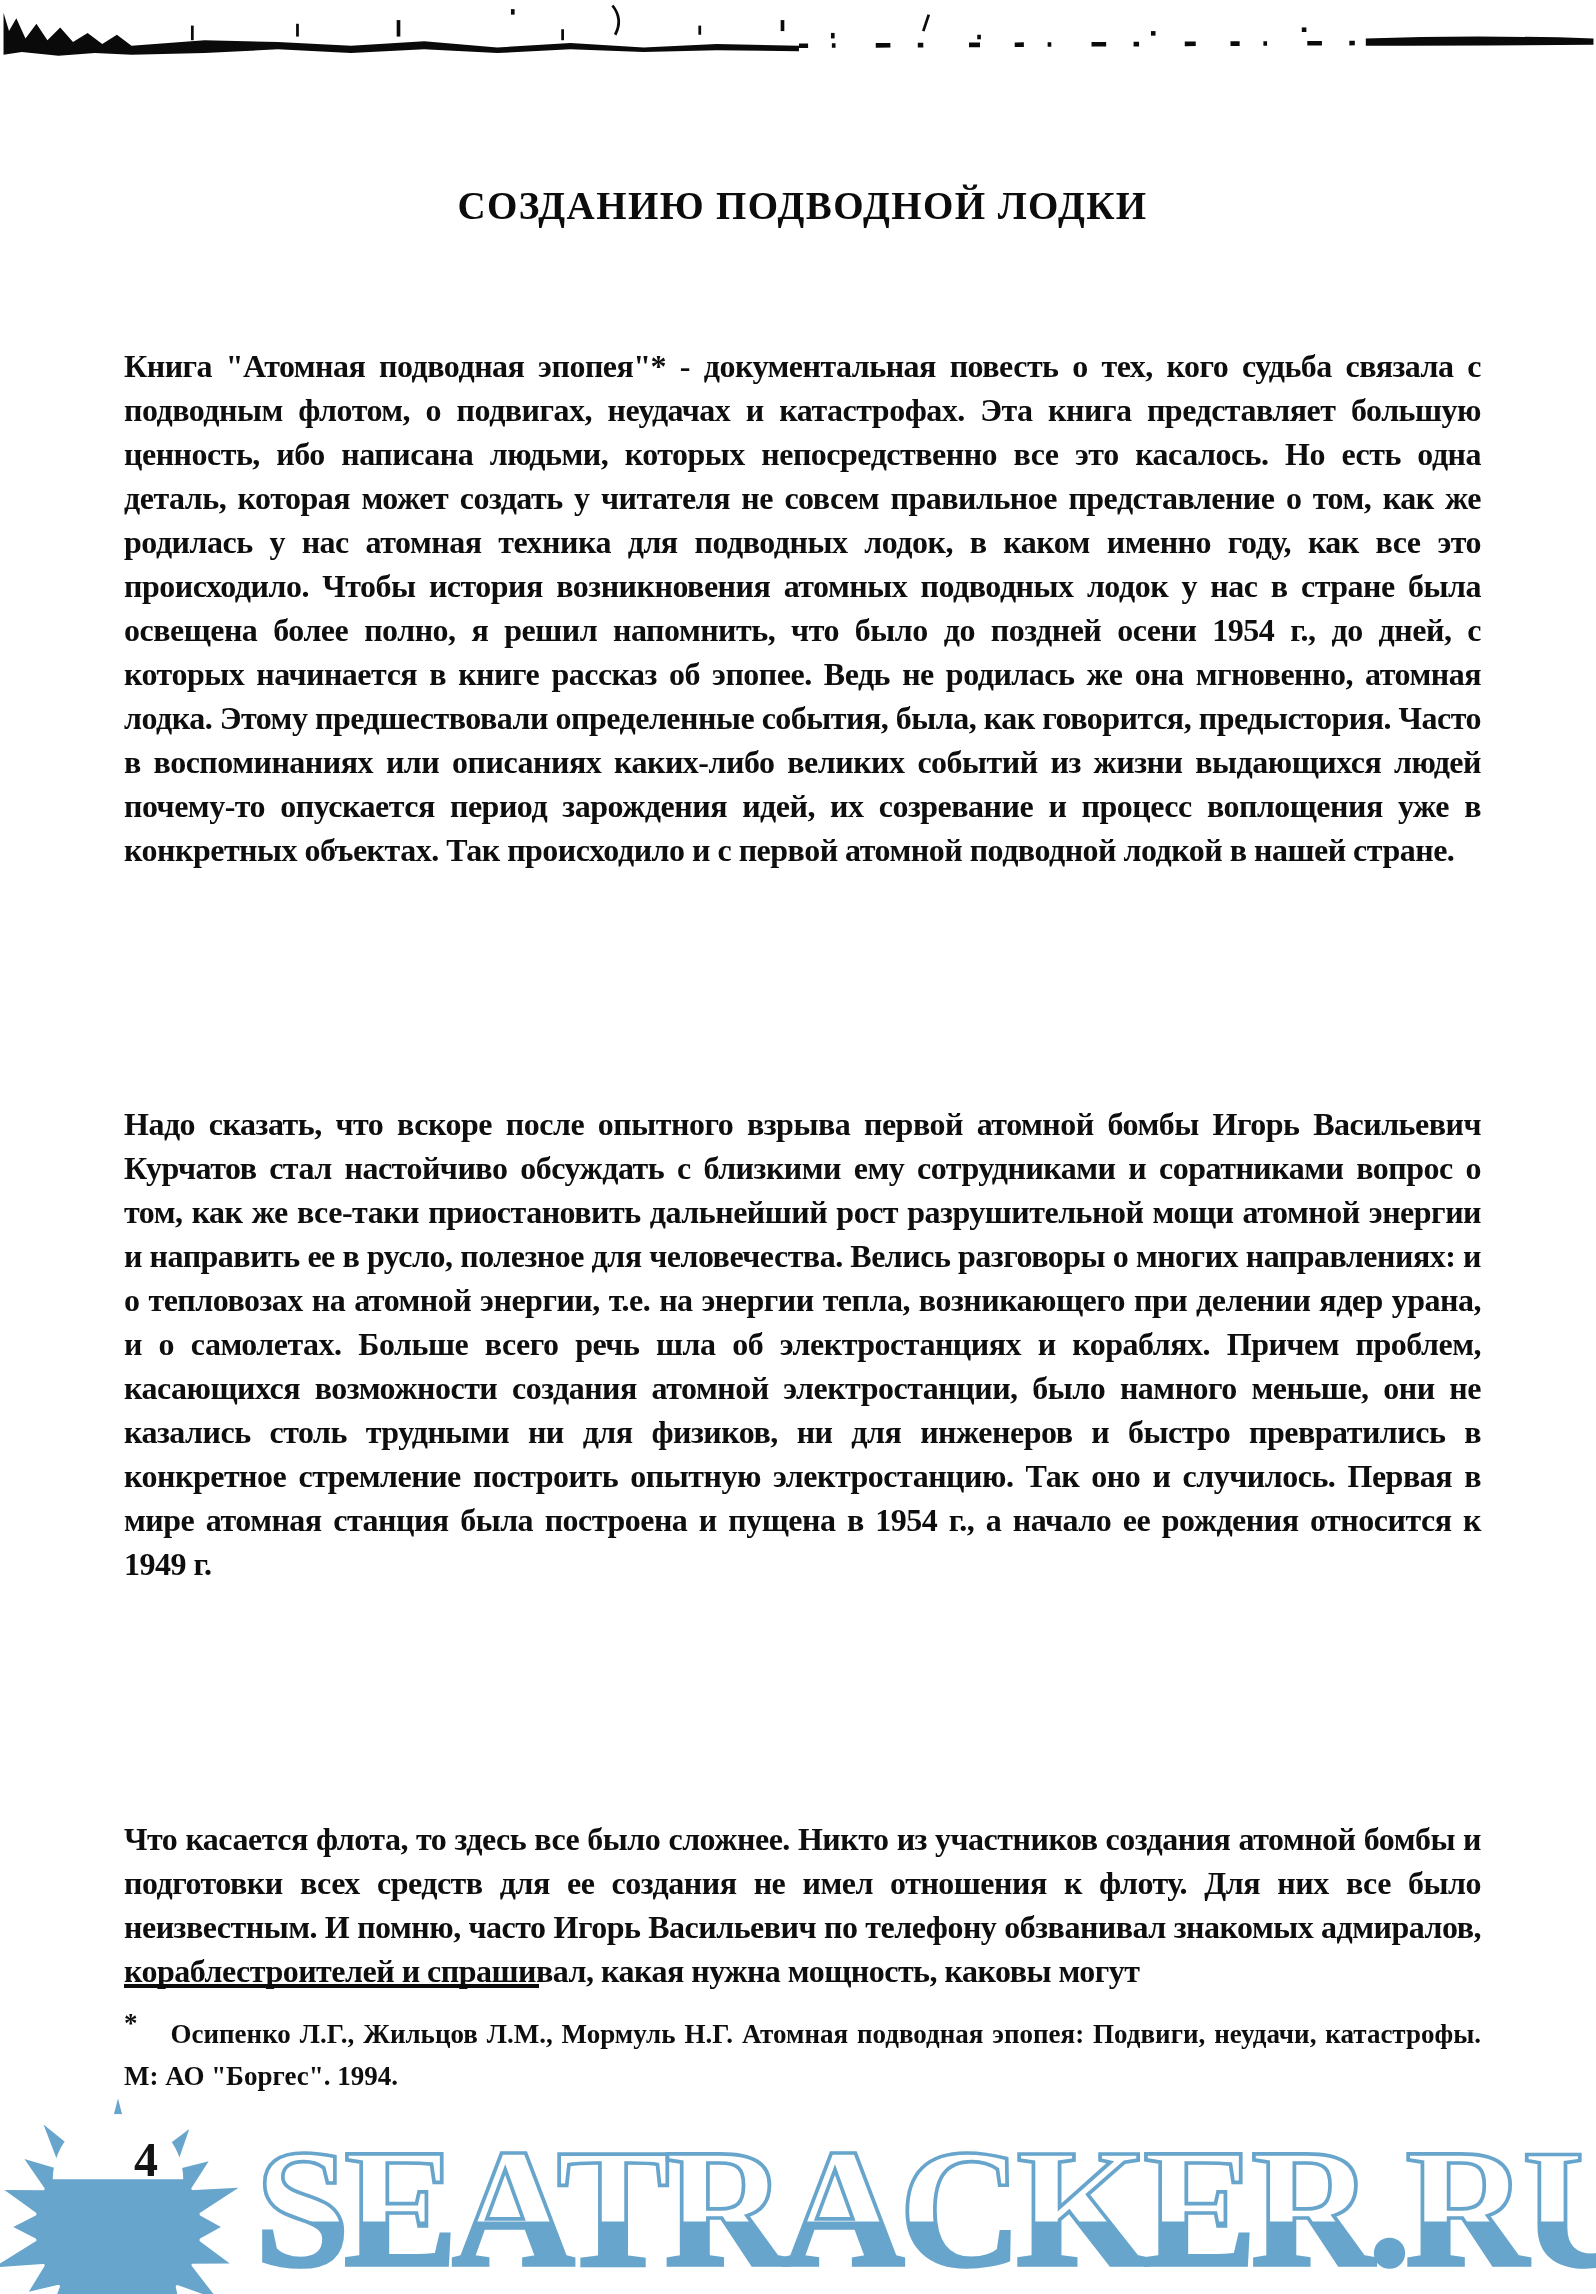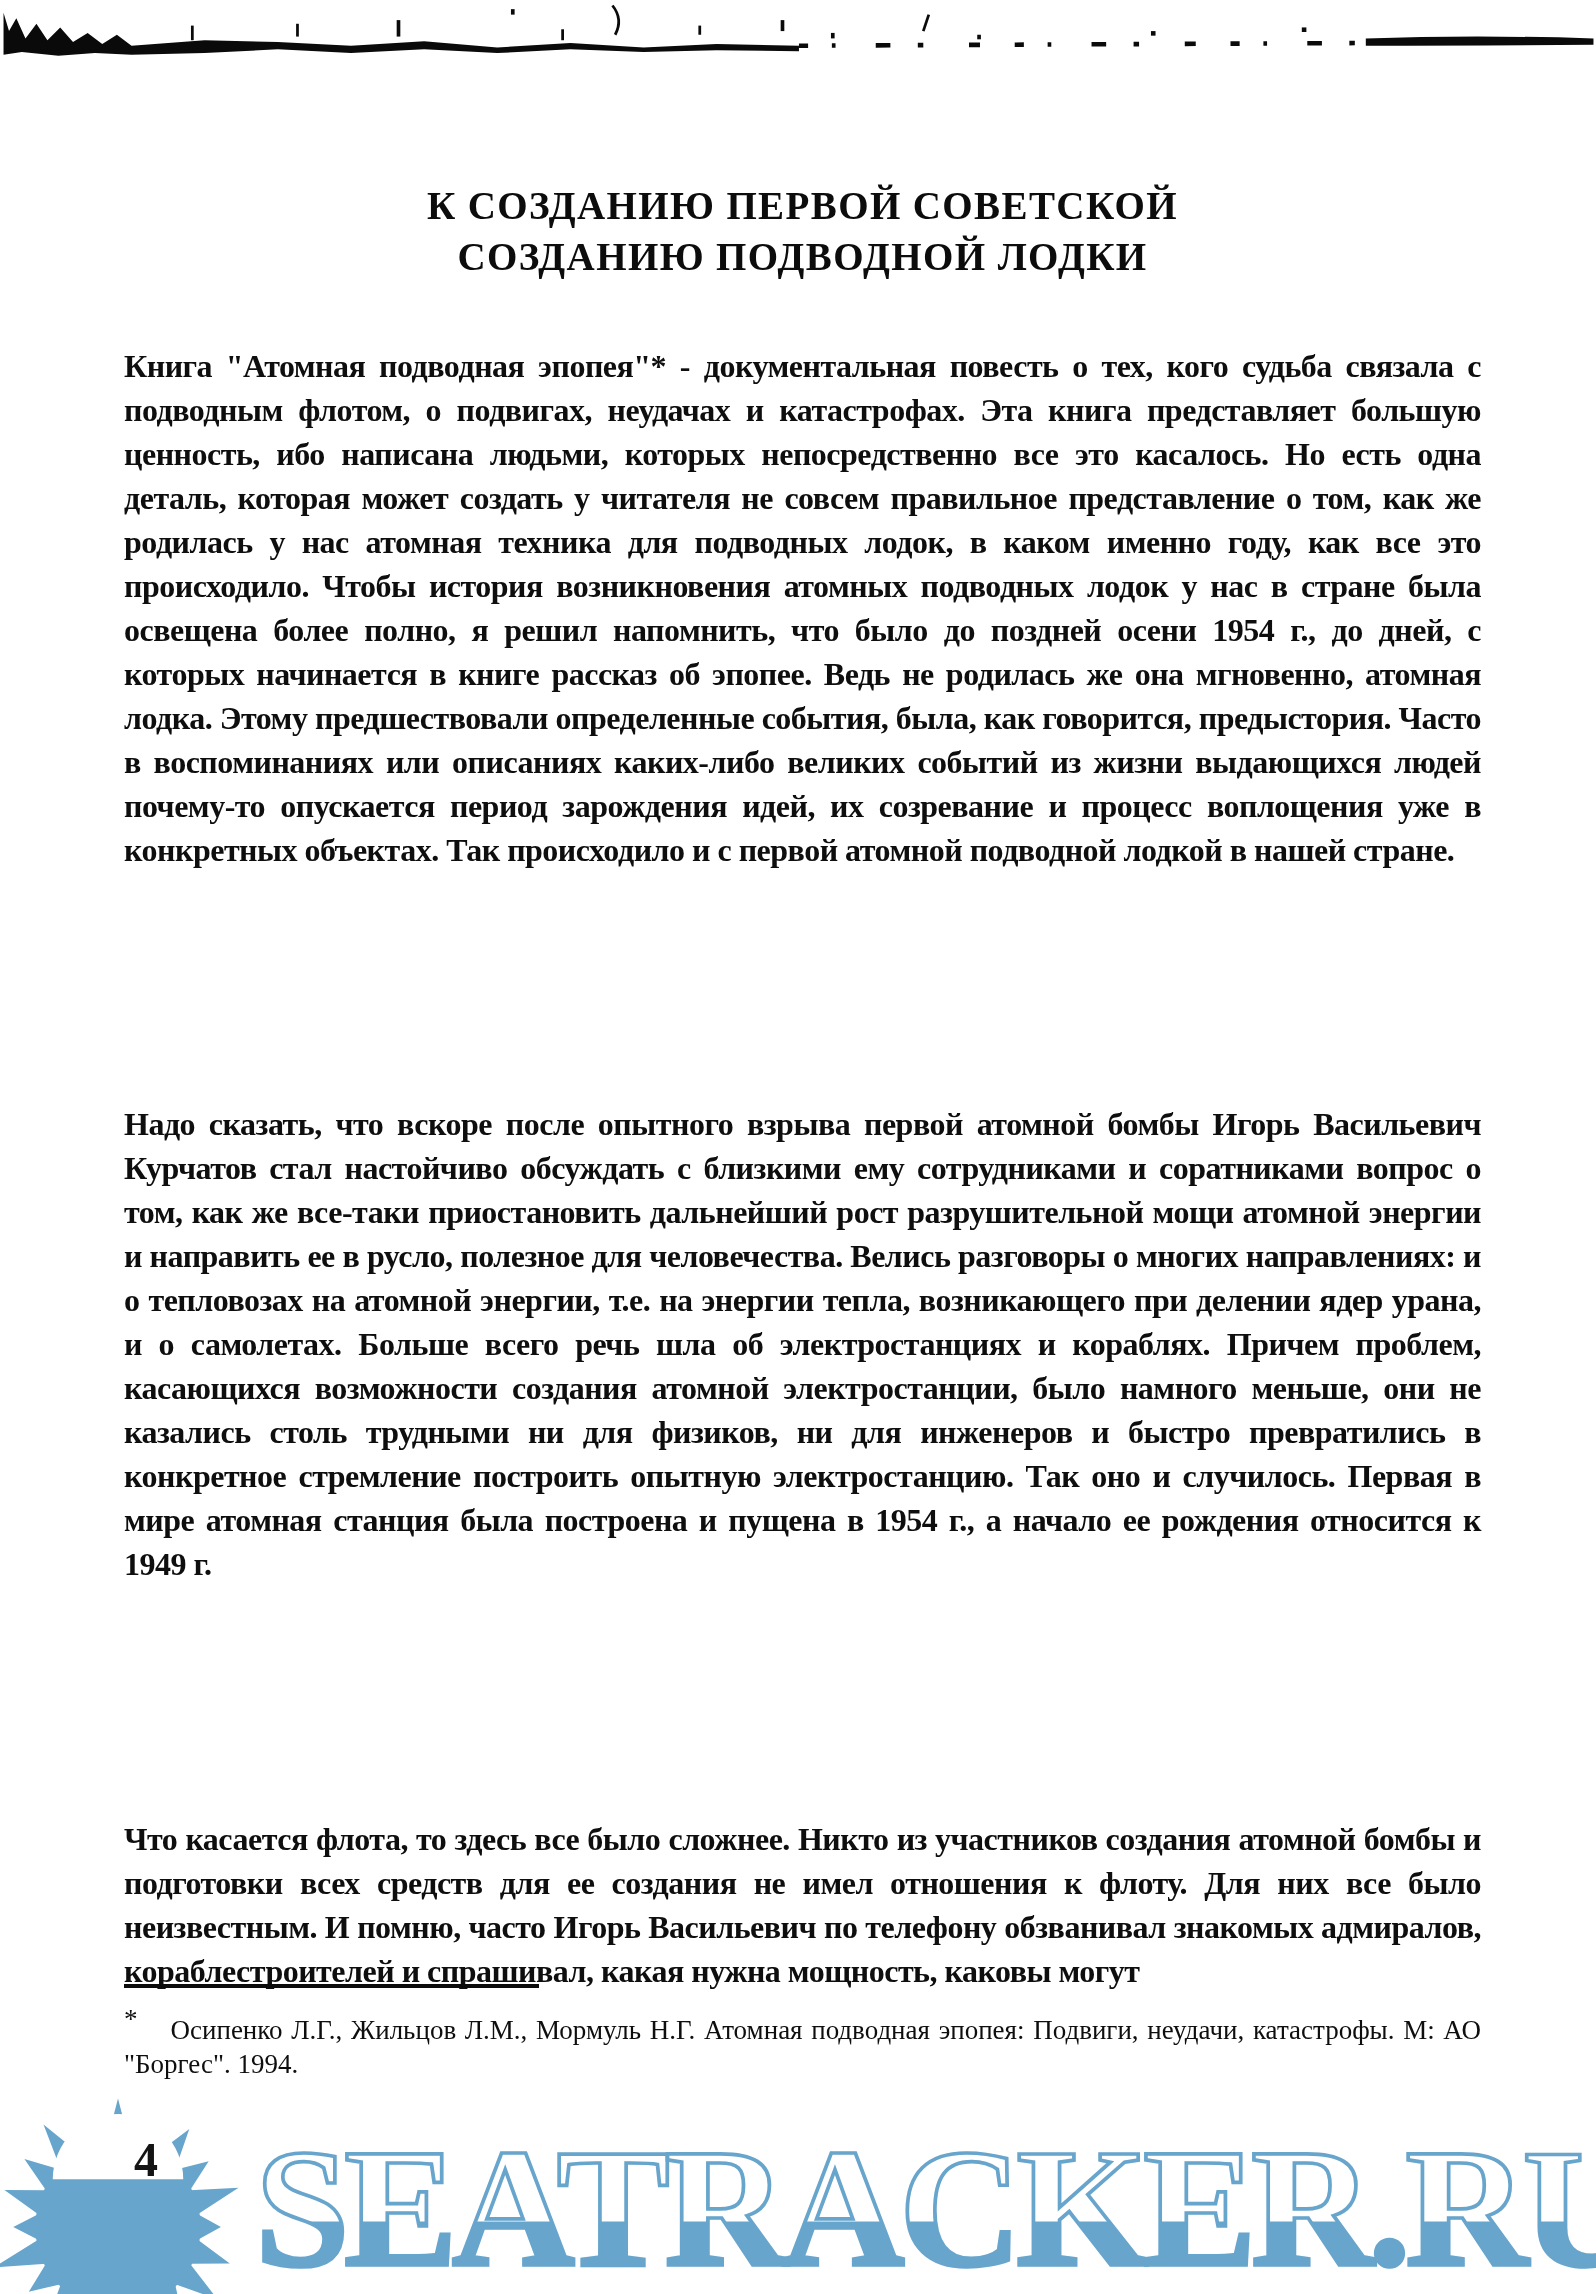--- a/index.html
+++ b/index.html
@@ -29,21 +29,21 @@
   .p1{top:344px;}
   .p2{top:1102px;}
   .p3{top:1817px;}
   
   .fn-rule{
     position:absolute;left:124px;top:1984px;width:415px;height:3.7px;
     background:#0b0b0b;z-index:2;
   }
   .footnote{
     position:absolute;left:124px;top:2013px;width:1357px;
-    font-size:27px;font-weight:normal;line-height:34px;
+    font-size:27px;font-weight:bold;line-height:42px;
     text-align:justify;color:#0e0e0e;z-index:3;
   }
   .fn-marker{
     position:relative;top:-11px;font-size:27px;margin-right:33px;
   }
   
   .page-number{
     position:absolute;left:134px;top:2132px;
     font-size:48px;font-weight:bold;color:#141414;z-index:3;
   }
@@ -85,21 +85,20 @@
     <rect x="850" y="22" width="4" height="12" fill="#0a0a0a"></rect>
     <rect x="905" y="36" width="4" height="6" fill="#0a0a0a"></rect>
     <rect x="1065" y="38" width="4" height="5" fill="#0a0a0a"></rect>
     <rect x="1255" y="34" width="5" height="5" fill="#0a0a0a"></rect>
     <rect x="1420" y="30" width="5" height="5" fill="#0a0a0a"></rect>
     <path d="M666,6 q12,15 3,32" stroke="#0a0a0a" stroke-width="3" fill="none"></path>
     <path d="M1012,16 l-6,18" stroke="#0a0a0a" stroke-width="3" fill="none"></path>
   </svg>
 
   <div class="title">
-    <div>К СОЗДАНИЮ ПЕРВОЙ СОВЕТСКОЙ</div>
     <div>СОЗДАНИЮ ПОДВОДНОЙ ЛОДКИ</div>
   </div>
 
   <p class="para p1">Книга "Атомная подводная эпопея"* - документальная повесть о тех, кого судьба связала с подводным флотом, о подвигах, неудачах и катастрофах. Эта книга представляет большую ценность, ибо написана людьми, которых непосредственно все это касалось. Но есть одна деталь, которая может создать у читателя не совсем правильное представление о том, как же родилась у нас атомная техника для подводных лодок, в каком именно году, как все это происходило. Чтобы история возникновения атомных подводных лодок у нас в стране была освещена более полно, я решил напомнить, что было до поздней осени 1954 г., до дней, с которых начинается в книге рассказ об эпопее. Ведь не родилась же она мгновенно, атомная лодка. Этому предшествовали определенные события, была, как говорится, предыстория. Часто в воспоминаниях или описаниях каких-либо великих событий из жизни выдающихся людей почему-то опускается период зарождения идей, их созревание и процесс воплощения уже в конкретных объектах. Так происходило и с первой атомной подводной лодкой в нашей стране.</p>
   <p class="para p2">Надо сказать, что вскоре после опытного взрыва первой атомной бомбы Игорь Васильевич Курчатов стал настойчиво обсуждать с близкими ему сотрудниками и соратниками вопрос о том, как же все-таки приостановить дальнейший рост разрушительной мощи атомной энергии и направить ее в русло, полезное для человечества. Велись разговоры о многих направлениях: и о тепловозах на атомной энергии, т.е. на энергии тепла, возникающего при делении ядер урана, и о самолетах. Больше всего речь шла об электростанциях и кораблях. Причем проблем, касающихся возможности создания атомной электростанции, было намного меньше, они не казались столь трудными ни для физиков, ни для инженеров и быстро превратились в конкретное стремление построить опытную электростанцию. Так оно и случилось. Первая в мире атомная станция была построена и пущена в 1954 г., а начало ее рождения относится к 1949 г.</p>
   <p class="para p3">Что касается флота, то здесь все было сложнее. Никто из участников создания атомной бомбы и подготовки всех средств для ее создания не имел отношения к флоту. Для них все было неизвестным. И помню, часто Игорь Васильевич по телефону обзванивал знакомых адмиралов, кораблестроителей и спрашивал, какая нужна мощность, каковы могут</p>
 
   <div class="fn-rule"></div>
   <div class="footnote">
     <span class="fn-marker">*</span><span>Осипенко Л.Г., Жильцов Л.М., Мормуль Н.Г. Атомная подводная эпопея: Подвиги, неудачи, катастрофы. М: АО "Боргес". 1994.</span>

